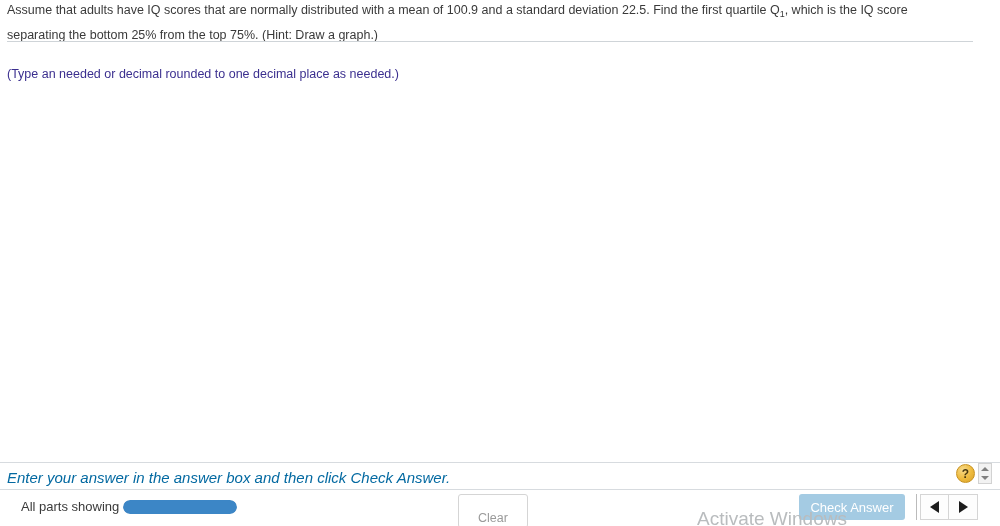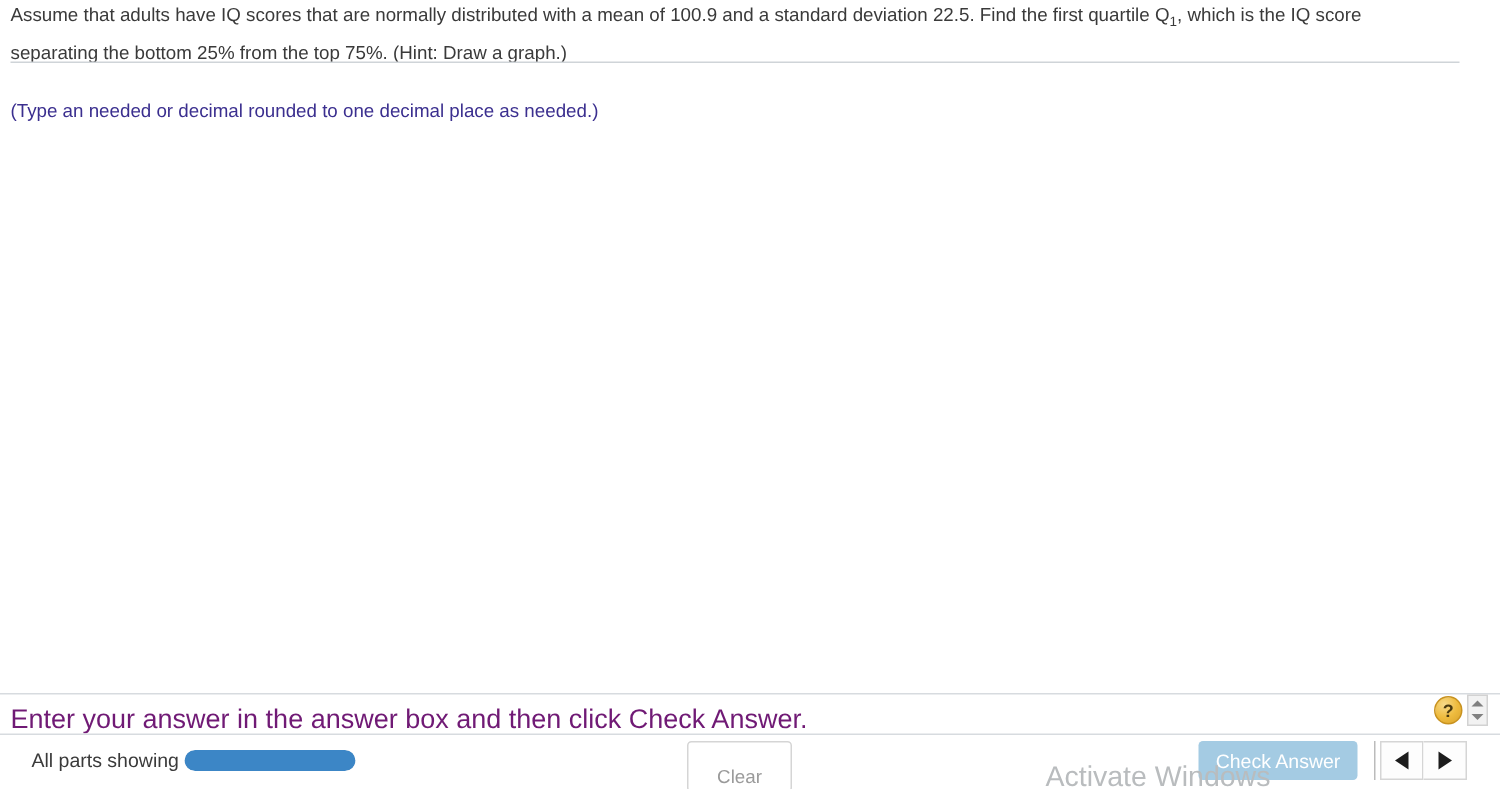--- a/index.html
+++ b/index.html
@@ -139,22 +139,23 @@
     width: 1000px;
     height: 27px;
     border-top: 1px solid #d7dbdf;
     box-sizing: border-box;
     background: #ffffff;
   }
   #status-text {
     position: absolute;
     left: 7px;
     top: 6px;
-    font-size: 18px;
-    color: #701a75;
+    font-size: 15px;
+    color: #0369a1;
+    font-style: italic;
   }
 
   
   #bottom-bar {
     position: absolute;
     left: 0;
     top: 489px;
     width: 1000px;
     height: 37px;
     border-top: 1px solid #d7dbdf;

